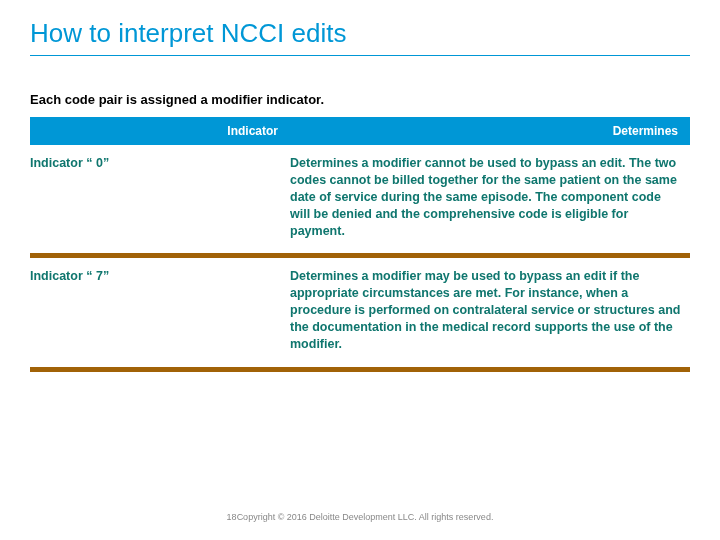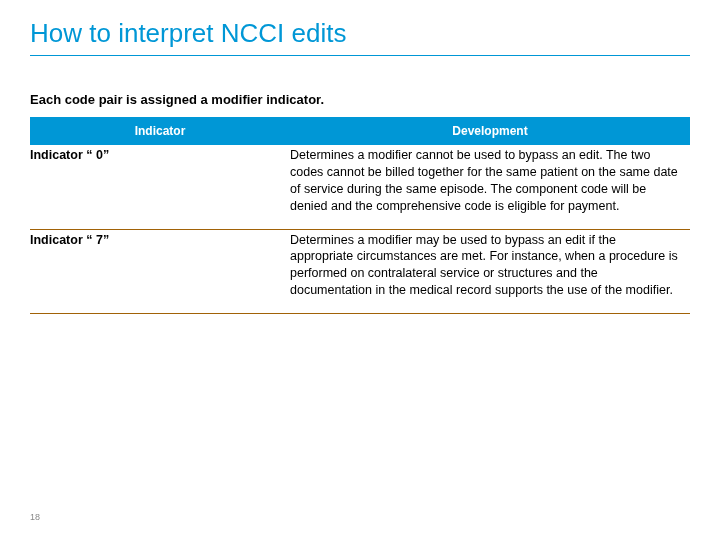--- a/index.html
+++ b/index.html
@@ -22,68 +22,69 @@
     font-size: 13px; font-weight: 700; color: #000;
     margin-bottom: 10px;
     margin-top: 11px;
   }
   table.tbl {
     width: 100%; border-collapse: collapse;
     font-size: 12.5px;
   }
   .tbl thead th {
     background: #0097d6; color: #fff;
-    text-align: center; font-weight: 700;
-    padding: 7px 0;
+    text-align: right; font-weight: 700;
+    padding: 7px 12px;
     font-size: 12px;
   }
   .tbl thead th:first-child { width: 260px; }
   .tbl tbody td {
-    padding: 2px 12px 14px 0;
+    padding: 10px 12px 14px 0;
     vertical-align: top;
-    border-bottom: 1px solid #a16207;
+    border-bottom: 5px solid #a16207;
     line-height: 1.35;
-    color: #000000;
+    color: #0f766e;
   }
   .tbl tbody td:first-child { font-weight: 700; padding-left: 0; }
-  .tbl tbody td:last-child { padding-right: 8px; }
+  .tbl tbody td:last-child { padding-right: 8px; font-weight: bold; }
   .footer {
     position: absolute;
     bottom: 18px; left: 30px; right: 30px;
     font-size: 9px; color: #888;
-    display: flex; justify-content: flex-start; align-items: baseline;
+    display: flex; justify-content: center; align-items: baseline;
   }
   .footer .copy { color: #888; }
 </style>
 </head>
 <body>
 
 <div class="slide">
 
   <h1 class="title">How to interpret NCCI edits</h1>
   <hr class="title-underline">
 
   <p class="intro">Each code pair is assigned a modifier indicator.</p>
 
   <table class="tbl">
     <thead>
       <tr>
         <th>Indicator</th>
-        <th>Development</th>
+        <th>Determines</th>
       </tr>
     </thead>
     <tbody>
       <tr>
         <td>Indicator “ 0”</td>
         <td>Determines a modifier cannot be used to bypass an edit.  The two codes cannot be billed together for the same patient on the same date of service during the same episode.  The component code will be denied and the comprehensive code is eligible for payment.</td>
       </tr>
       <tr>
         <td>Indicator “ 7”</td>
         <td>Determines a modifier may be used to bypass an edit if the appropriate circumstances are met.  For instance, when a procedure is performed on contralateral service or structures and the documentation in the medical record supports the use of the modifier.</td>
       </tr>
     </tbody>
   </table>
 
   <div class="footer">
     <span>18</span>
+    <span class="copy">Copyright © 2016 Deloitte Development LLC. All rights reserved.</span>
   </div>
 
 </div>
 
 </body></html>

